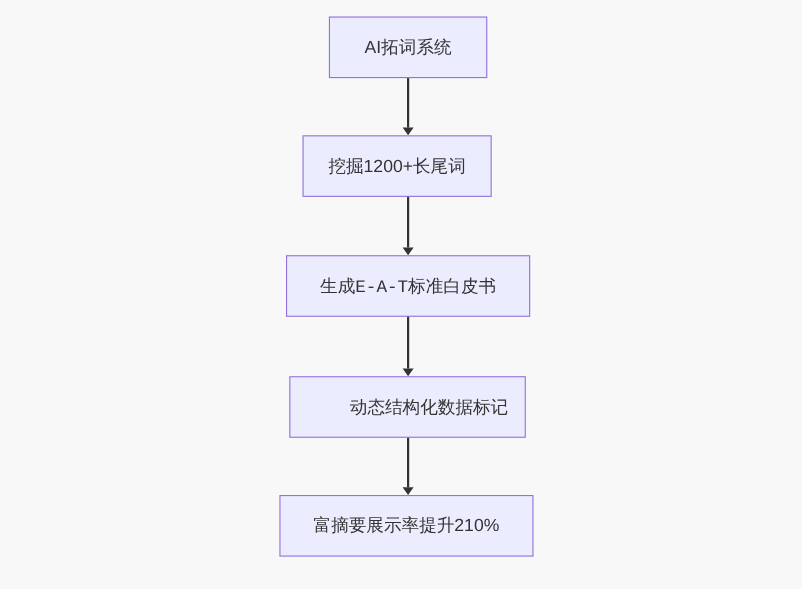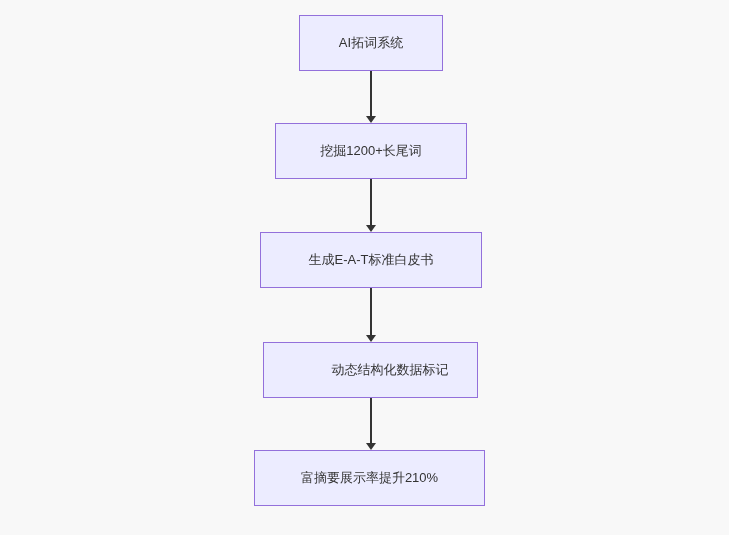--- a/index.html
+++ b/index.html
@@ -15,31 +15,31 @@
     position: relative;
     width: 729px;
     height: 535px;
   }
   .flow-node {
     position: absolute;
     box-sizing: border-box;
     background: #ECECFF;
     border: 1px solid #9370DB;
     color: #333333;
-    font-size: 13px;
+    font-size: 16px;
     display: flex;
     align-items: center;
     justify-content: center;
     text-align: center;
     white-space: nowrap;
     height: 56px;
   }
   .node-1 { left: 299px; top: 15px;  width: 144px; }
-  .node-2 { left: 275px; top: 123px; width: 192px; }
-  .node-3 { left: 260px; top: 232px; width: 222px; }
+  .node-2 { left: 275px; top: 123px; width: 172px; }
+  .node-3 { left: 260px; top: 232px; width: 222px; font-family: Liberation Mono, monospace; }
   .node-4 { left: 263px; top: 342px; width: 215px; padding-left: 39px; }
   .node-5 { left: 254px; top: 450px; width: 231px; text-align: right; }
 
   .edge {
     position: absolute;
     left: 365px;           
     width: 12px;
     display: flex;
     flex-direction: column;
     align-items: center;

